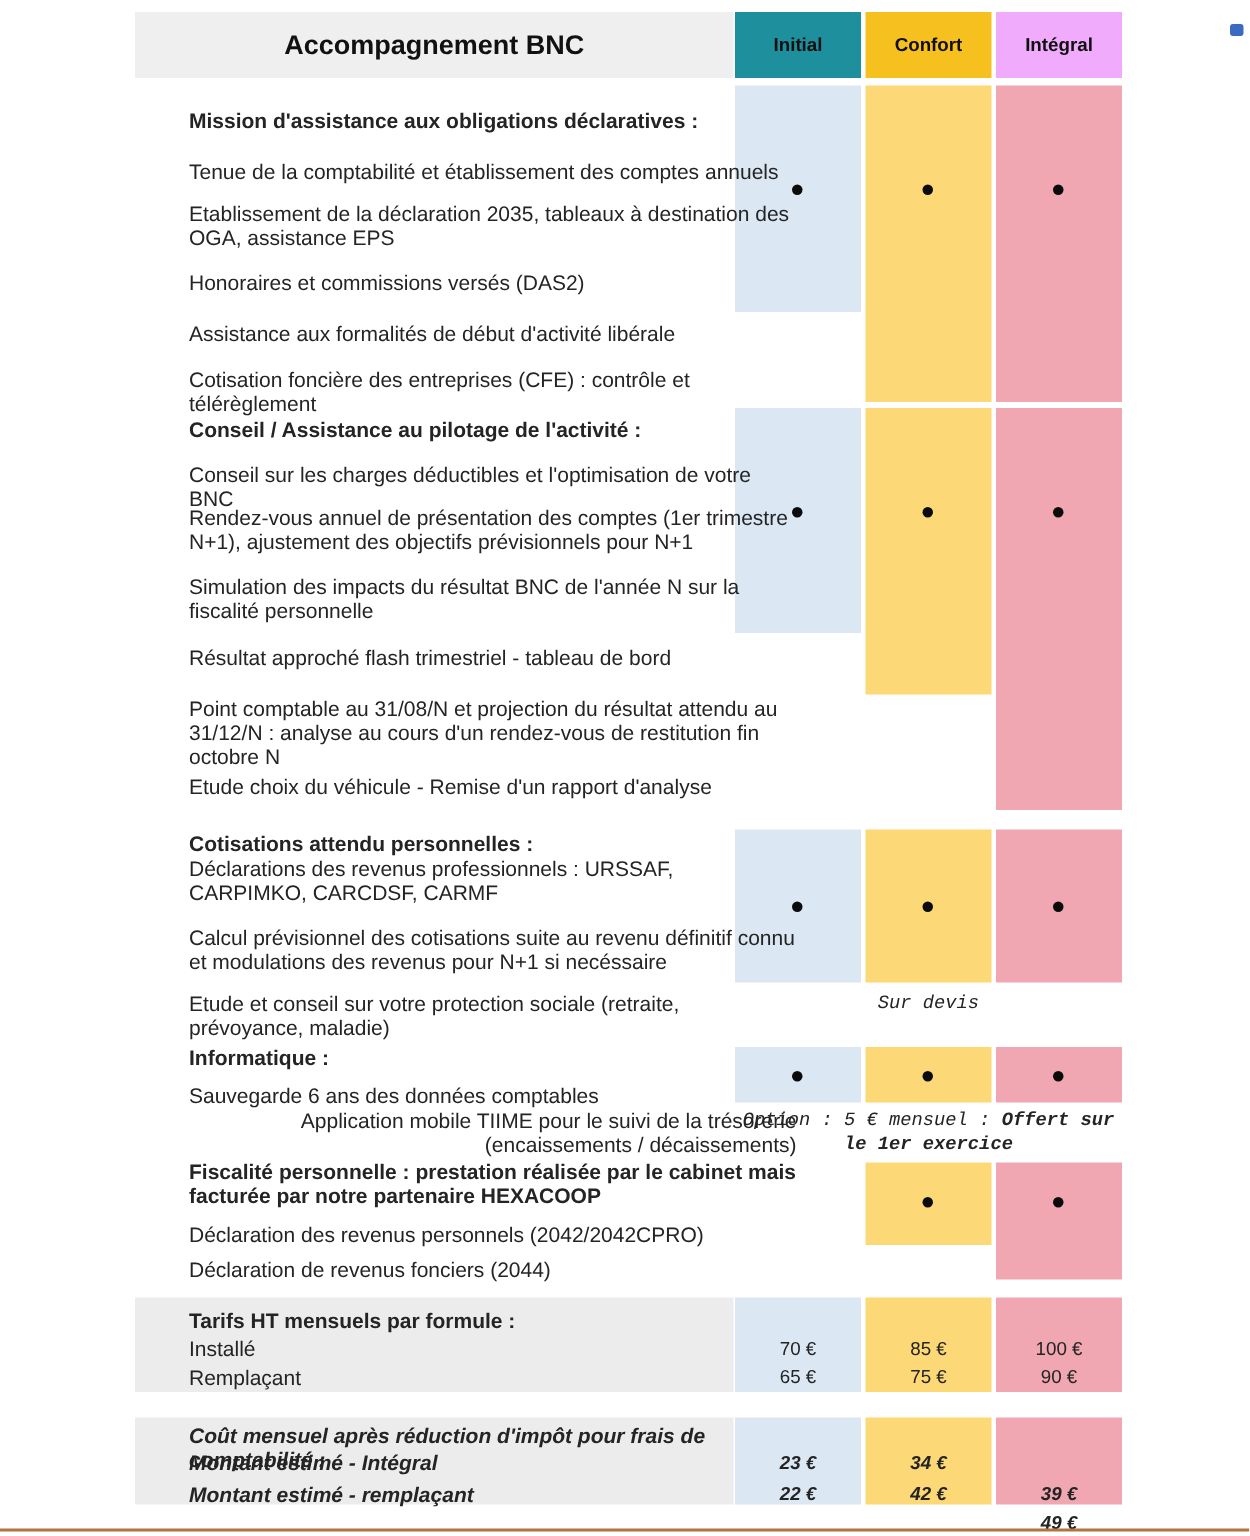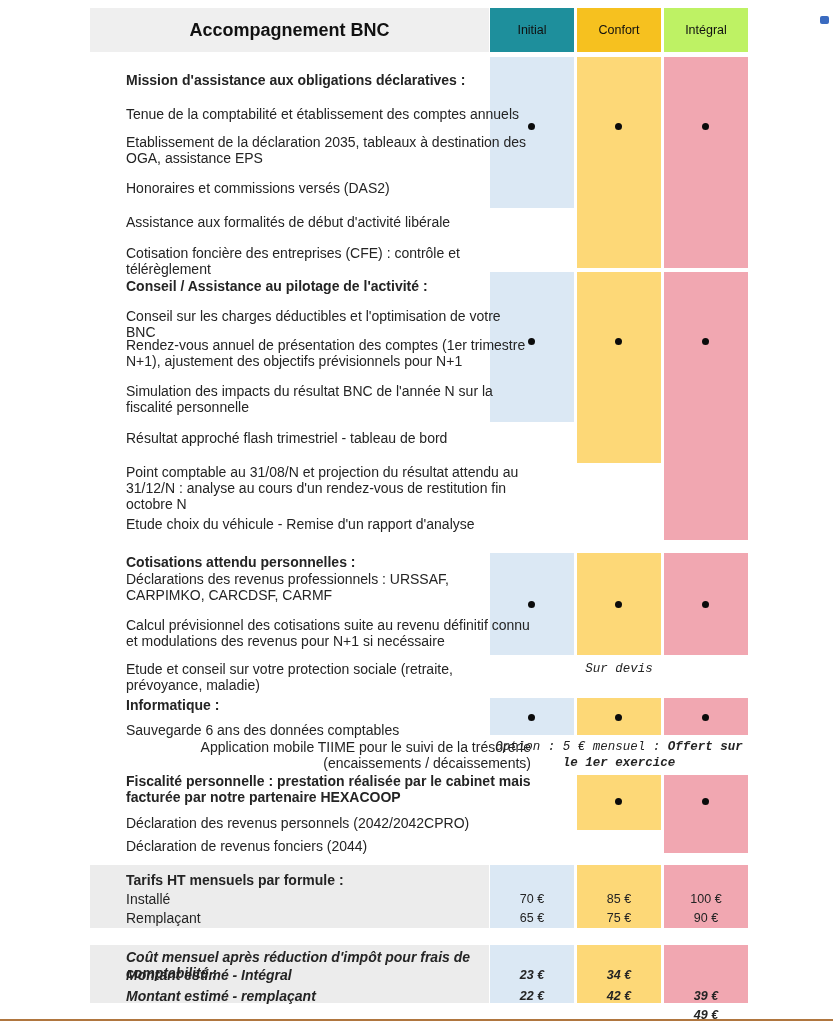--- a/index.html
+++ b/index.html
@@ -2,24 +2,24 @@
 <html><head>
 <meta charset="utf-8">
 <style>
   html,body{margin:0;padding:0;background:#ffffff;}
   .page{position:relative;width:833px;height:1024px;background:#ffffff;overflow:hidden;
         font-family:"Liberation Sans", sans-serif;color:#242424;}
   
   .titlebox{position:absolute;left:90px;top:8px;width:399px;height:44px;background:#EFEFEF;
             display:flex;align-items:center;justify-content:center;font-size:18px;font-weight:bold;color:#111;}
   .chead{position:absolute;top:8px;width:84px;height:44px;display:flex;align-items:center;justify-content:center;
-         font-size:12.5px;font-weight:normal;color:#101010;}
+         font-size:12.5px;font-weight:bold;color:#101010;}
   .h1{left:490px;background:#1E8F9C;}
   .h2{left:577px;background:#F6C11F;}
-  .h3{left:664px;background:#bef264;}
+  .h3{left:664px;background:#f0abfc;}
   
   .blk{position:absolute;width:84px;}
   .c1{left:490px;background:#DBE8F4;}
   .c2{left:577px;background:#FDD877;}
   .c3{left:664px;background:#F1A7B1;}
   
   .dot{position:absolute;width:7px;height:7px;border-radius:50%;background:#0b0b0b;}
   .dx1{left:528px;} .dx2{left:615px;} .dx3{left:702px;}
   
   .lbl{position:absolute;left:90px;width:405px;font-size:14px;line-height:16px;padding-left:36px;}

